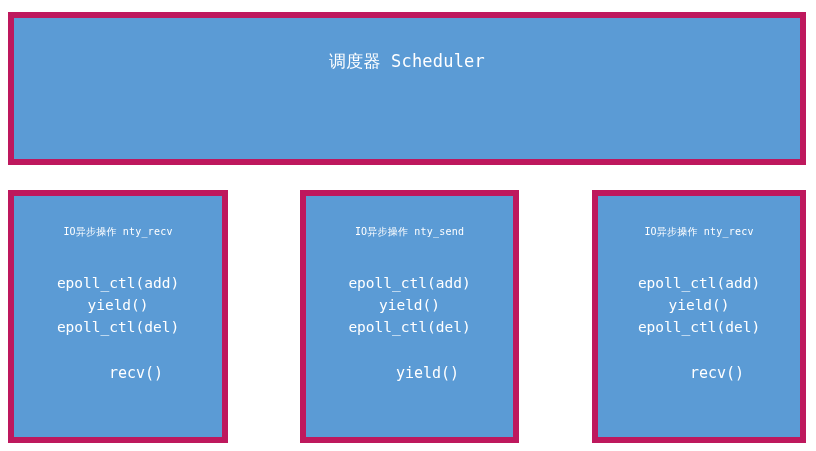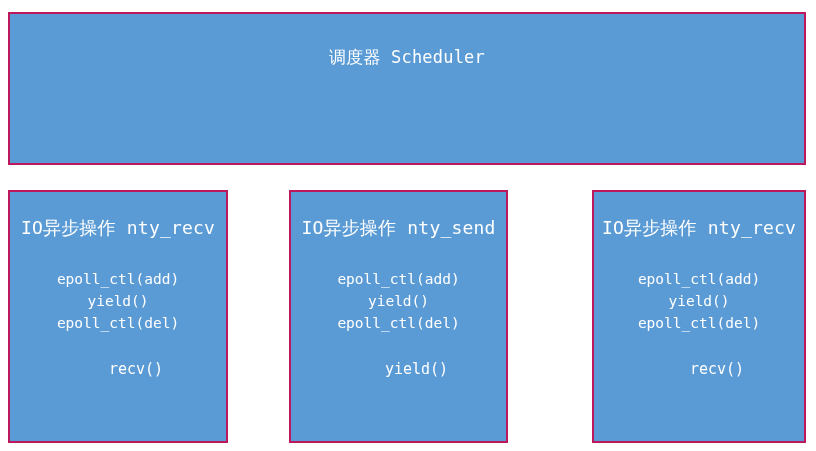--- a/index.html
+++ b/index.html
@@ -18,21 +18,21 @@
 
   #canvas {
     position: relative;
     width: 816px;
     height: 451px;
   }
 
   .box {
     position: absolute;
     background: #5b9bd5;
-    border: 2px solid #be185d;
+    border: 6px solid #be185d;
     box-sizing: border-box;
     color: #ffffff;
     text-align: center;
   }
 
   
   #scheduler-box {
     left: 8px;
     top: 12px;
     width: 798px;
@@ -49,26 +49,26 @@
     font-size: 15px;
     line-height: 21px;
   }
 
   
   .worker-box {
     top: 190px;
     height: 253px;
   }
   #worker-box-0 { left: 8px;   width: 220px; }
-  #worker-box-1 { left: 289px; width: 219px; }
+  #worker-box-1 { left: 300px; width: 219px; }
   #worker-box-2 { left: 592px; width: 214px; }
 
   .worker-box .title {
     margin-top: 26px;
-    font-size: 18px;
+    font-size: 10px;
     line-height: 20px;
     letter-spacing: 0.2px;
   }
   .worker-box .ops {
     margin-top: 30px;
     font-size: 14.5px;
     line-height: 22px;
   }
   .worker-box .action {
     margin-top: 24px;

